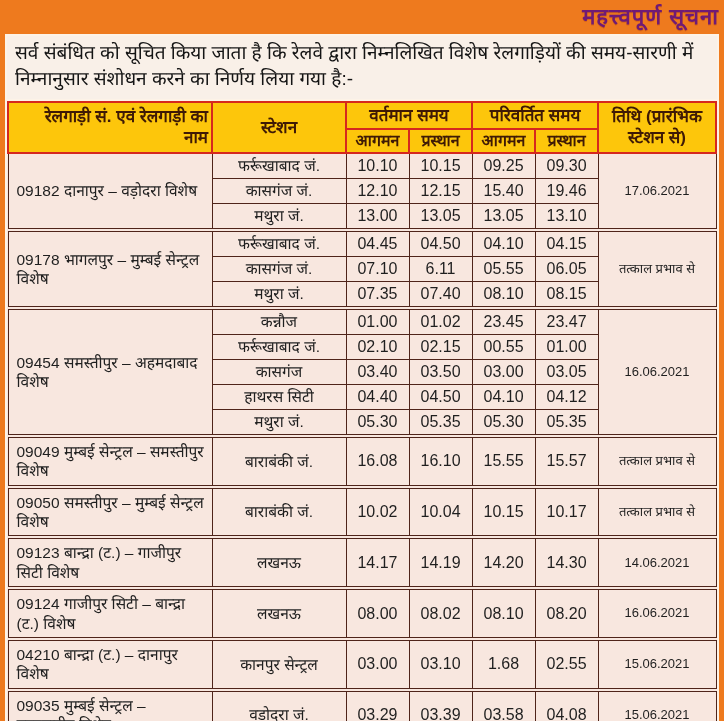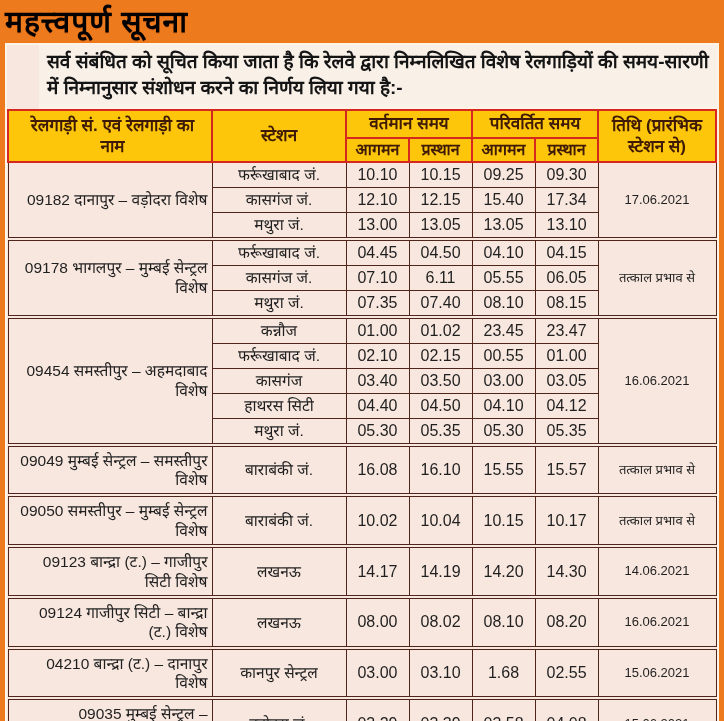--- a/index.html
+++ b/index.html
@@ -11,44 +11,43 @@
     overflow:hidden;
   }
   .frame{
     width:724px;height:721px;
     box-sizing:border-box;
     padding:4px 5px 5px 5px;
     display:flex;flex-direction:column;
   }
   .title-bar{
     background:#ee7a1e;
-    color:#000000;
-    text-align:left;
-    font-size:30px;
+    color:#701a75;
+    text-align:right;
+    font-size:22px;
     font-weight:bold;
     letter-spacing:1px;
     padding:1px 0 5px 0;
     line-height:1.1;
     text-shadow:0 1px 0 rgba(180,70,0,.35);
   }
   .sheet{
     border:2px solid #fdf3e7;
     flex:1;
     display:flex;flex-direction:column;
     background:#f8e7df;
   }
   .intro{
     background:#f9f0e8;
     color:#141414;
-    font-weight:bold;
+    font-weight:normal;
     font-size:19px;
     line-height:1.38;
     padding:4px 8px 6px 8px;
     border-bottom:2px solid #fdf3e7;
-    margin-left:32px;
   }
   table{
     border-collapse:collapse;
     table-layout:fixed;
     width:100%;
     background:#f8e7df;
     flex:1;
   }
   col.c-train{width:204px;}
   col.c-station{width:134px;}
@@ -57,32 +56,32 @@
   th{
     background:#fdc60b;
     color:#3f1a05;
     border:2px solid #d6281e;
     font-size:17px;
     font-weight:bold;
     padding:2px 3px;
     line-height:1.25;
   }
   th.sub{font-size:16px;padding:1px 2px;margin-top:20px;}
-  th.train-h{text-align:center;padding-left:8px;}
+  th.train-h{text-align:right;padding-left:8px;}
   td{
     border:1px solid #4f241a;
     color:#1f1f1f;
     text-align:center;
     font-size:16px;
     padding:1px 2px;
     height:22px;
     line-height:1.25;
   }
   td.train{
-    text-align:right;
+    text-align:left;
     padding:4px 4px 4px 8px;
     font-size:15.5px;
   }
   td.station{font-size:15.5px;}
   td.date{font-size:13px;}
   tr.group-start td{border-top:4px double #4f241a;}
   table tr:first-child th{border-top:2px solid #d6281e;}
 </style>
 </head>
 <body>
@@ -124,21 +123,21 @@
             <td>10.15</td>
             <td>09.25</td>
             <td>09.30</td>
             <td class="date" rowspan="3">17.06.2021</td>
           </tr>
           <tr>
             <td class="station">कासगंज जं.</td>
             <td>12.10</td>
             <td>12.15</td>
             <td>15.40</td>
-            <td>17.34</td>
+            <td>19.46</td>
           </tr>
           <tr>
             <td class="station">मथुरा जं.</td>
             <td>13.00</td>
             <td>13.05</td>
             <td>13.05</td>
             <td>13.10</td>
           </tr>
           <tr class="group-start">
             <td class="train" rowspan="3">09178 भागलपुर – मुम्बई सेन्ट्रल विशेष</td>

